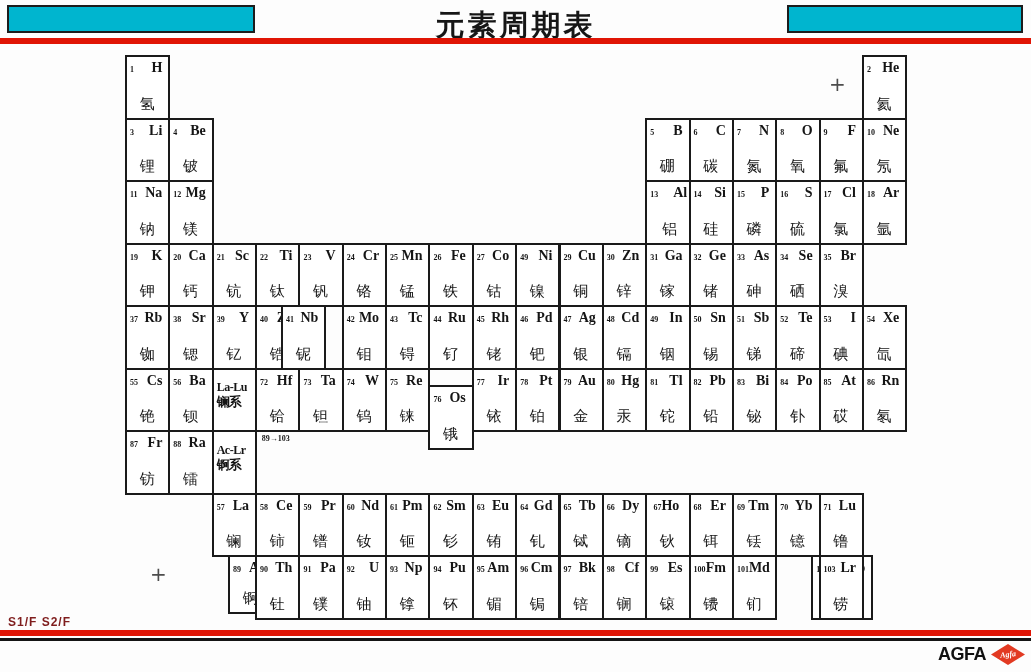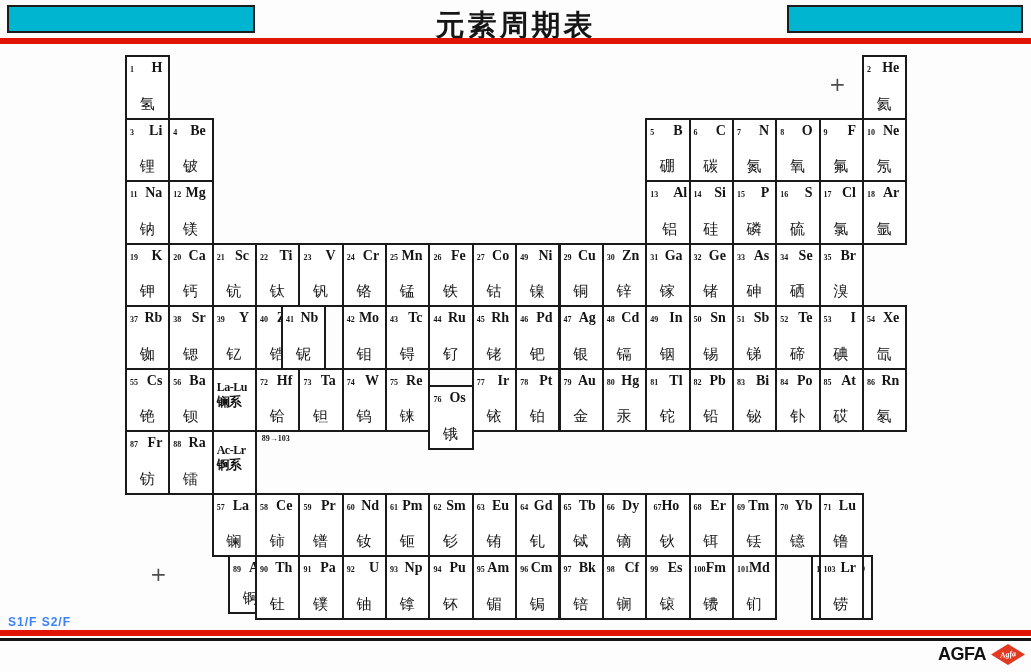--- a/index.html
+++ b/index.html
@@ -45,21 +45,21 @@
   .plus-mark{
     position:absolute;font-size:20px;color:#4d4d4d;
     font-family:"DejaVu Sans",sans-serif;font-weight:400;line-height:1;
   }
   #plus-top{left:829px;top:74px;}
   #plus-bottom{left:150px;top:564px;}
   
   .footer-label{
     position:absolute;left:8px;top:615px;
     font-family:"Liberation Sans","DejaVu Sans",sans-serif;
-    font-size:12px;font-weight:700;letter-spacing:1px;color:#3b82f6;
+    font-size:12px;font-weight:700;letter-spacing:1px;color:#7f1d1d;
   }
   .brand{
     position:absolute;right:6px;top:644px;height:24px;
     display:flex;align-items:flex-start;gap:5px;
   }
   .brand-word{
     font-family:"Liberation Sans","DejaVu Sans",sans-serif;
     font-size:18px;font-weight:900;letter-spacing:-0.5px;color:#111;
   }
   .brand-diamond{

